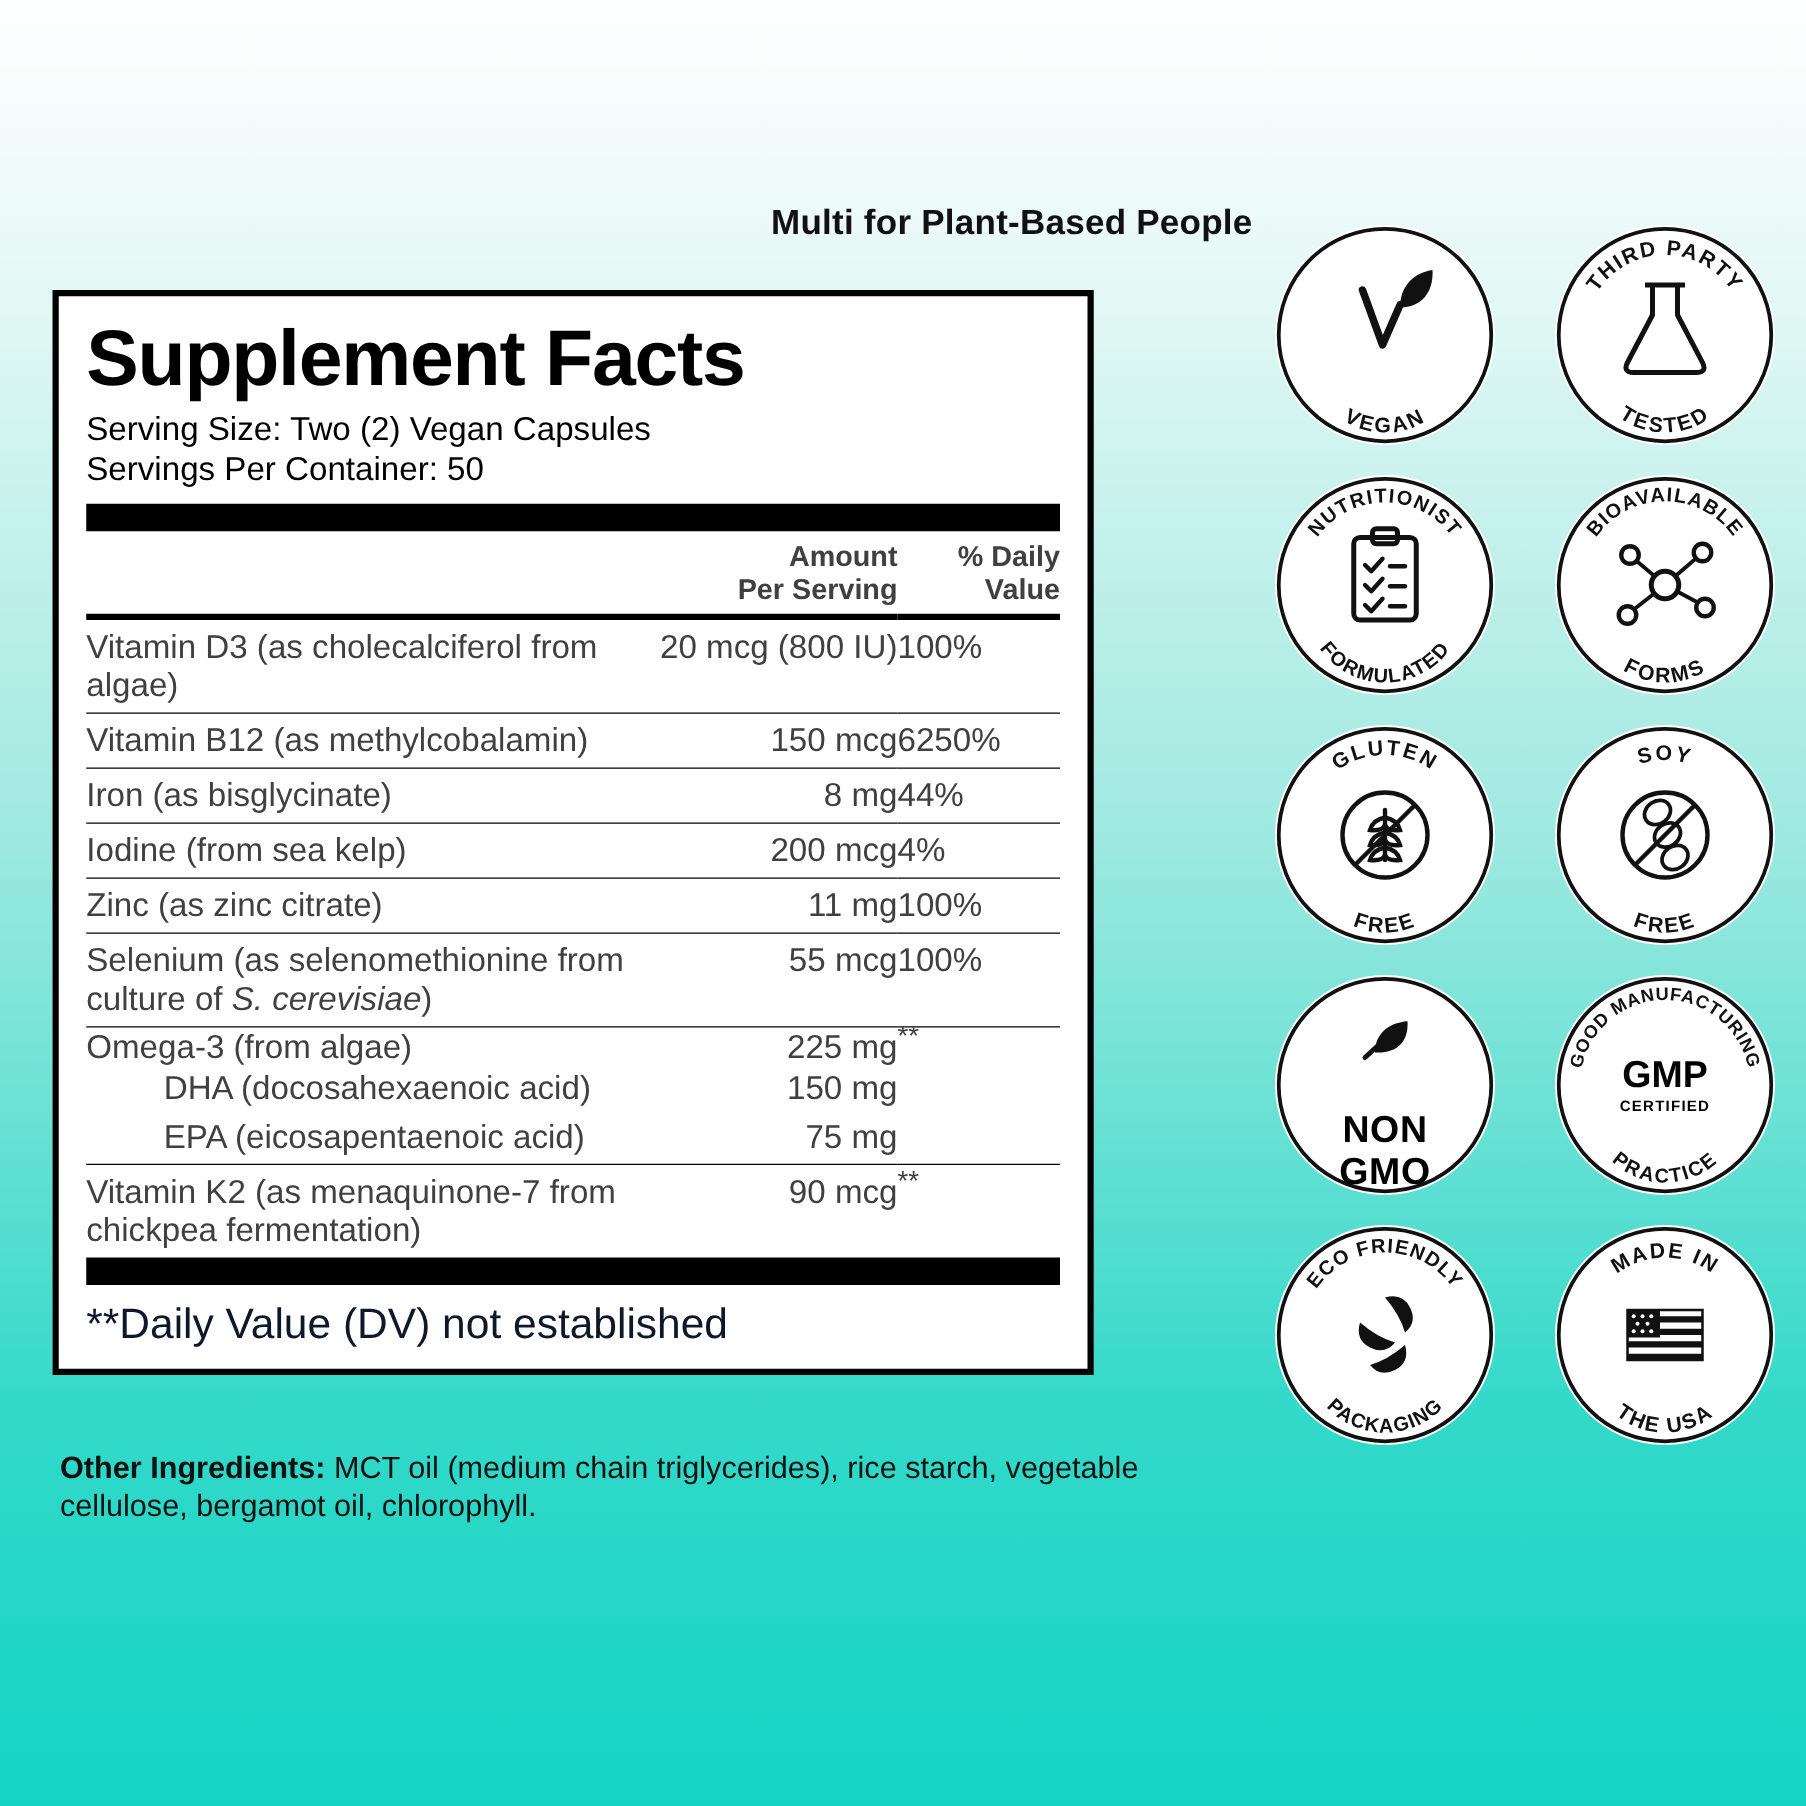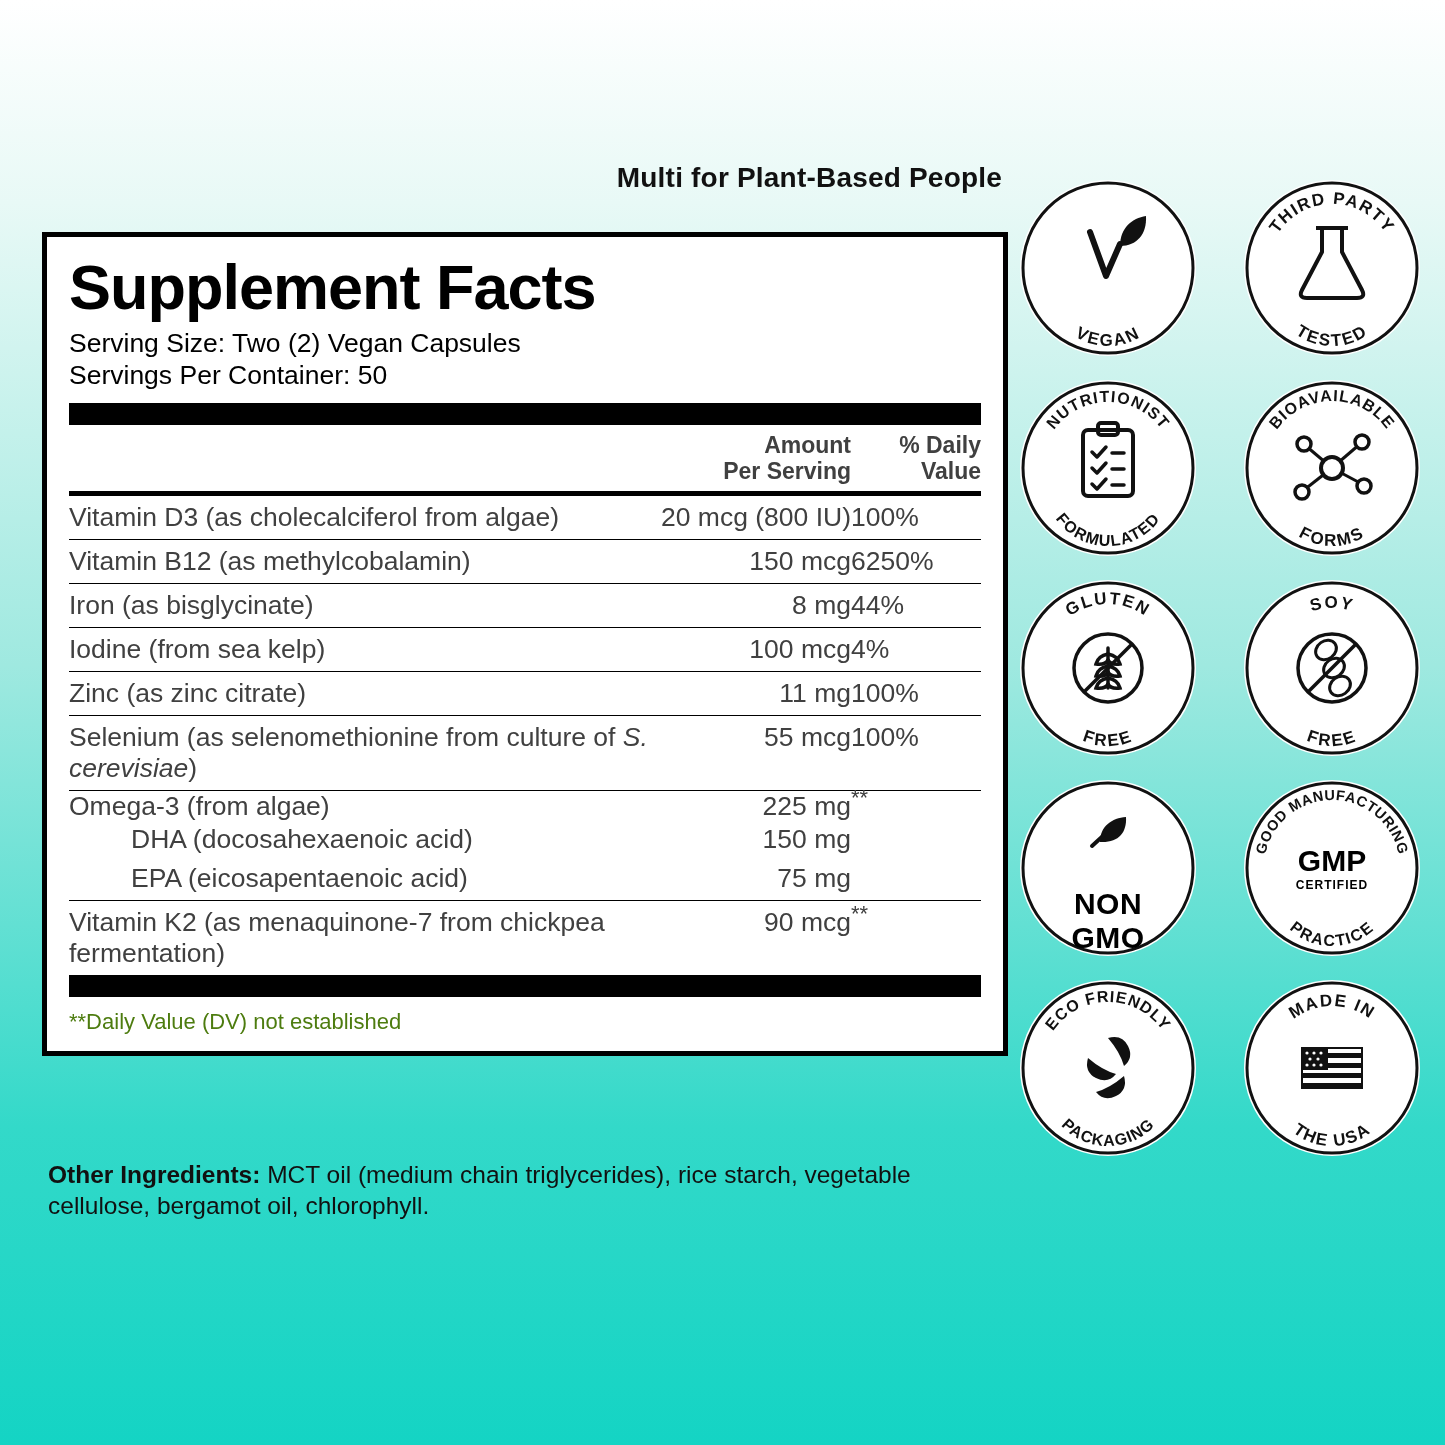--- a/index.html
+++ b/index.html
@@ -30,21 +30,21 @@
     font-size: 28px;
     font-weight: bold;
     color: #111;
     letter-spacing: 0.2px;
   }
 
   .facts-panel {
     position: absolute;
     left: 42px;
     top: 232px;
-    width: 966px;
+    width: 833px;
     background: #ffffff;
     border: 5px solid #000;
     box-sizing: border-box;
     padding: 14px 22px 16px 22px;
   }
 
   .facts-heading {
     font-size: 63px;
     font-weight: bold;
     letter-spacing: -1px;
@@ -110,22 +110,22 @@
   }
   .indent { padding-left: 62px; display: inline-block; }
   .ital { font-style: italic; }
   .dagger {
     font-size: 22px;
     vertical-align: super;
     line-height: 0;
   }
 
   .footnote {
-    font-size: 22px;
-    color: #4d7c0f;
+    font-size: 34px;
+    color: #0f172a;
     padding-top: 12px;
   }
 
   .other-ing {
     position: absolute;
     left: 48px;
     top: 1160px;
     width: 960px;
     font-size: 24.5px;
     line-height: 1.26;
@@ -206,21 +206,21 @@
           <td class="col-amt">150 mcg</td>
           <td class="col-dv">6250%</td>
         </tr>
         <tr class="row">
           <td class="col-name">Iron (as bisglycinate)</td>
           <td class="col-amt">8 mg</td>
           <td class="col-dv">44%</td>
         </tr>
         <tr class="row">
           <td class="col-name">Iodine (from sea kelp)</td>
-          <td class="col-amt">100 mcg</td>
+          <td class="col-amt">200 mcg</td>
           <td class="col-dv">4%</td>
         </tr>
         <tr class="row">
           <td class="col-name">Zinc (as zinc citrate)</td>
           <td class="col-amt">11 mg</td>
           <td class="col-dv">100%</td>
         </tr>
         <tr class="row">
           <td class="col-name"><span>Selenium (as selenomethionine from culture of </span><span class="ital">S. cerevisiae</span><span>)</span></td>
           <td class="col-amt">55 mcg</td>

